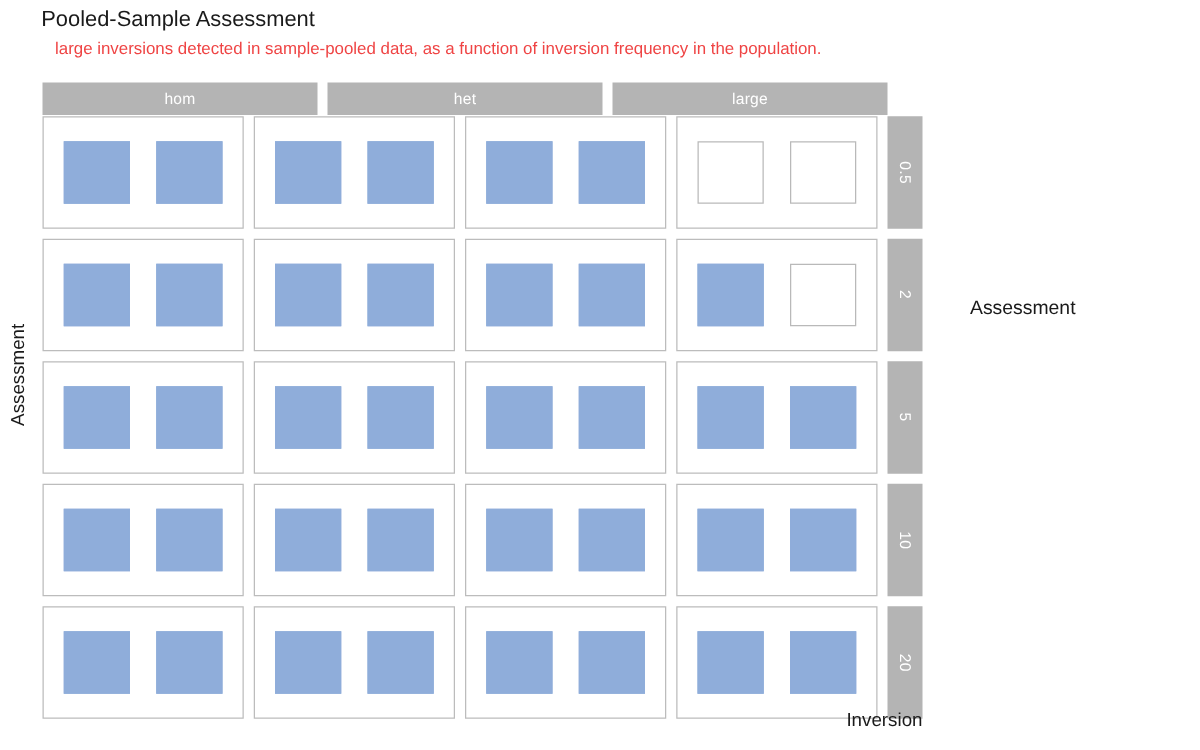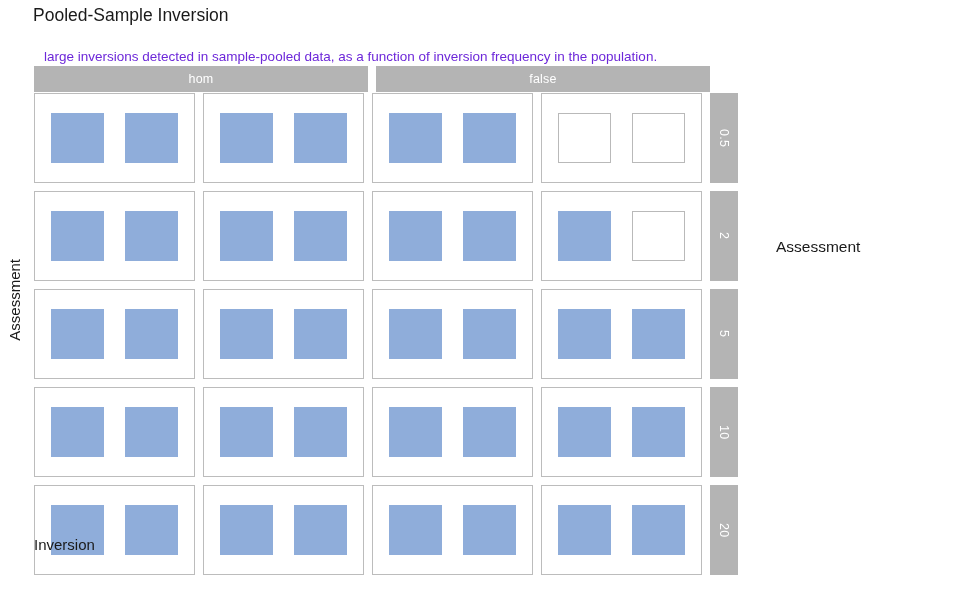--- a/index.html
+++ b/index.html
@@ -20,22 +20,22 @@
   #title-block { position: absolute; left: 33px; top: 4px; width: 900px; }
   #plot-title {
     font-size: 17.5px;
     line-height: 22px;
     color: #1a1a1a;
     white-space: nowrap;
   }
   #plot-subtitle {
     font-size: 13.5px;
     line-height: 19px;
-    color: #6d28d9;
-    margin-top: 21px;
+    color: #ef4444;
+    margin-top: 3px;
     white-space: nowrap;
     padding-left: 11px;
   }
 
   
   #facet-grid {
     position: absolute;
     left: 34px;
     top: 66px;
     width: 704px;
@@ -112,23 +112,23 @@
   }
   #y-axis-title span {
     writing-mode: vertical-rl;
     transform: rotate(180deg);
     font-size: 15px;
     color: #1a1a1a;
   }
   #x-axis-title {
     position: absolute;
     left: 34px;
-    top: 536px;
+    top: 568px;
     width: 704px;
-    text-align: left;
+    text-align: right;
     font-size: 15px;
     color: #1a1a1a;
   }
 
   
   #legend {
     position: absolute;
     left: 766px;
     top: 238px;
     width: 190px;
@@ -152,32 +152,33 @@
     margin-right: 20px;
   }
   .legend-swatch.false-negative { background: #ffffff; border: 1px solid #c4c4c4; }
   .legend-swatch.true-positive { background: #8fadda; border: 1px solid #8fadda; }
   .legend-label { font-size: 13.5px; color: #1a1a1a; }
 </style>
 </head>
 <body>
 
 <div id="title-block">
-  <div id="plot-title">Pooled-Sample Inversion</div>
+  <div id="plot-title">Pooled-Sample Assessment</div>
   <div id="plot-subtitle">large inversions detected in sample-pooled data, as a function of inversion frequency in the population.</div>
 </div>
 
 <div id="y-axis-title">
   <span>Assessment</span>
 </div>
 
 <div id="facet-grid">
   <div class="col-header-row" id="col-header-row">
       <div class="col-header">hom</div>
-      <div class="col-header">false</div>
+      <div class="col-header">het</div>
+      <div class="col-header">large</div>
     </div>
   <div class="panel-rows" id="panel-rows">
       <div class="panel-row">
         <div class="panel">
           <div class="tile true-positive"></div>
           <div class="tile true-positive"></div>
         </div>
         <div class="panel">
           <div class="tile true-positive"></div>
           <div class="tile true-positive"></div>

